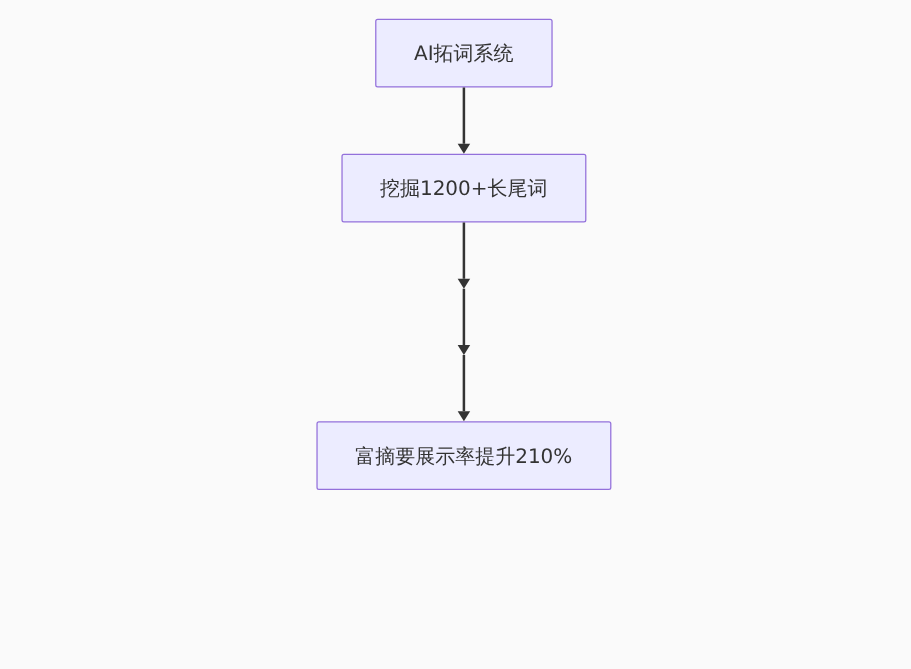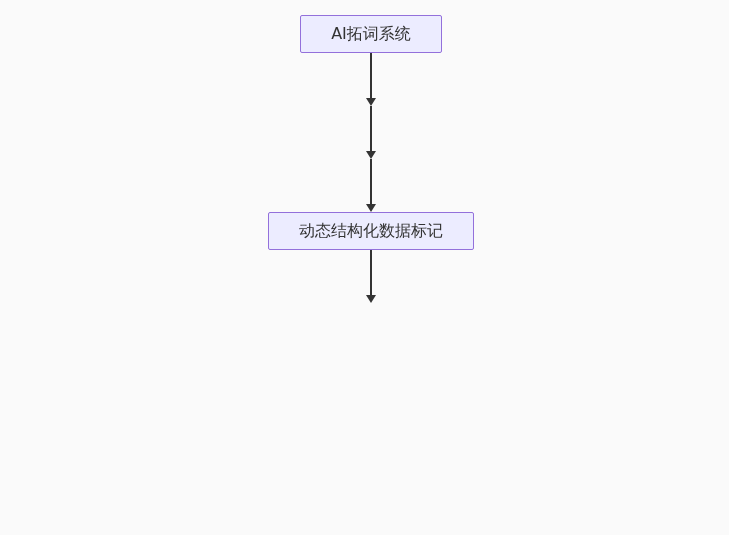--- a/index.html
+++ b/index.html
@@ -18,21 +18,21 @@
     position: absolute;
     left: 371px;
     top: 15px;
     transform: translateX(-50%);
     display: flex;
     flex-direction: column;
     align-items: center;
   }
   .node {
     box-sizing: border-box;
-    height: 38px;
+    height: 55px;
     padding: 0 30px;
     background: var(--node-fill, #ECECFF);
     border: 1px solid var(--node-border, #9370DB);
     border-radius: 2px;
     color: var(--node-text, #333333);
     font-size: 16px;
     line-height: 1;
     white-space: nowrap;
     display: flex;
     align-items: center;
@@ -64,35 +64,38 @@
 
   <div class="node">
     <span>AI拓词系统</span>
   </div>
 
   <div class="connector">
     <div class="line"></div>
     <div class="head"></div>
   </div>
 
+  <div class="node">
+    <span>挖掘1200+长尾词</span>
+  </div>
+
+  <div class="connector">
+    <div class="line"></div>
+    <div class="head"></div>
+  </div>
+
 
   <div class="connector">
     <div class="line"></div>
     <div class="head"></div>
   </div>
 
 
   <div class="connector">
     <div class="line"></div>
     <div class="head"></div>
   </div>
 
   <div class="node">
-    <span>动态结构化数据标记</span>
+    <span>富摘要展示率提升210%</span>
   </div>
-
-  <div class="connector">
-    <div class="line"></div>
-    <div class="head"></div>
-  </div>
-
 
 </div>
 
 </body></html>

